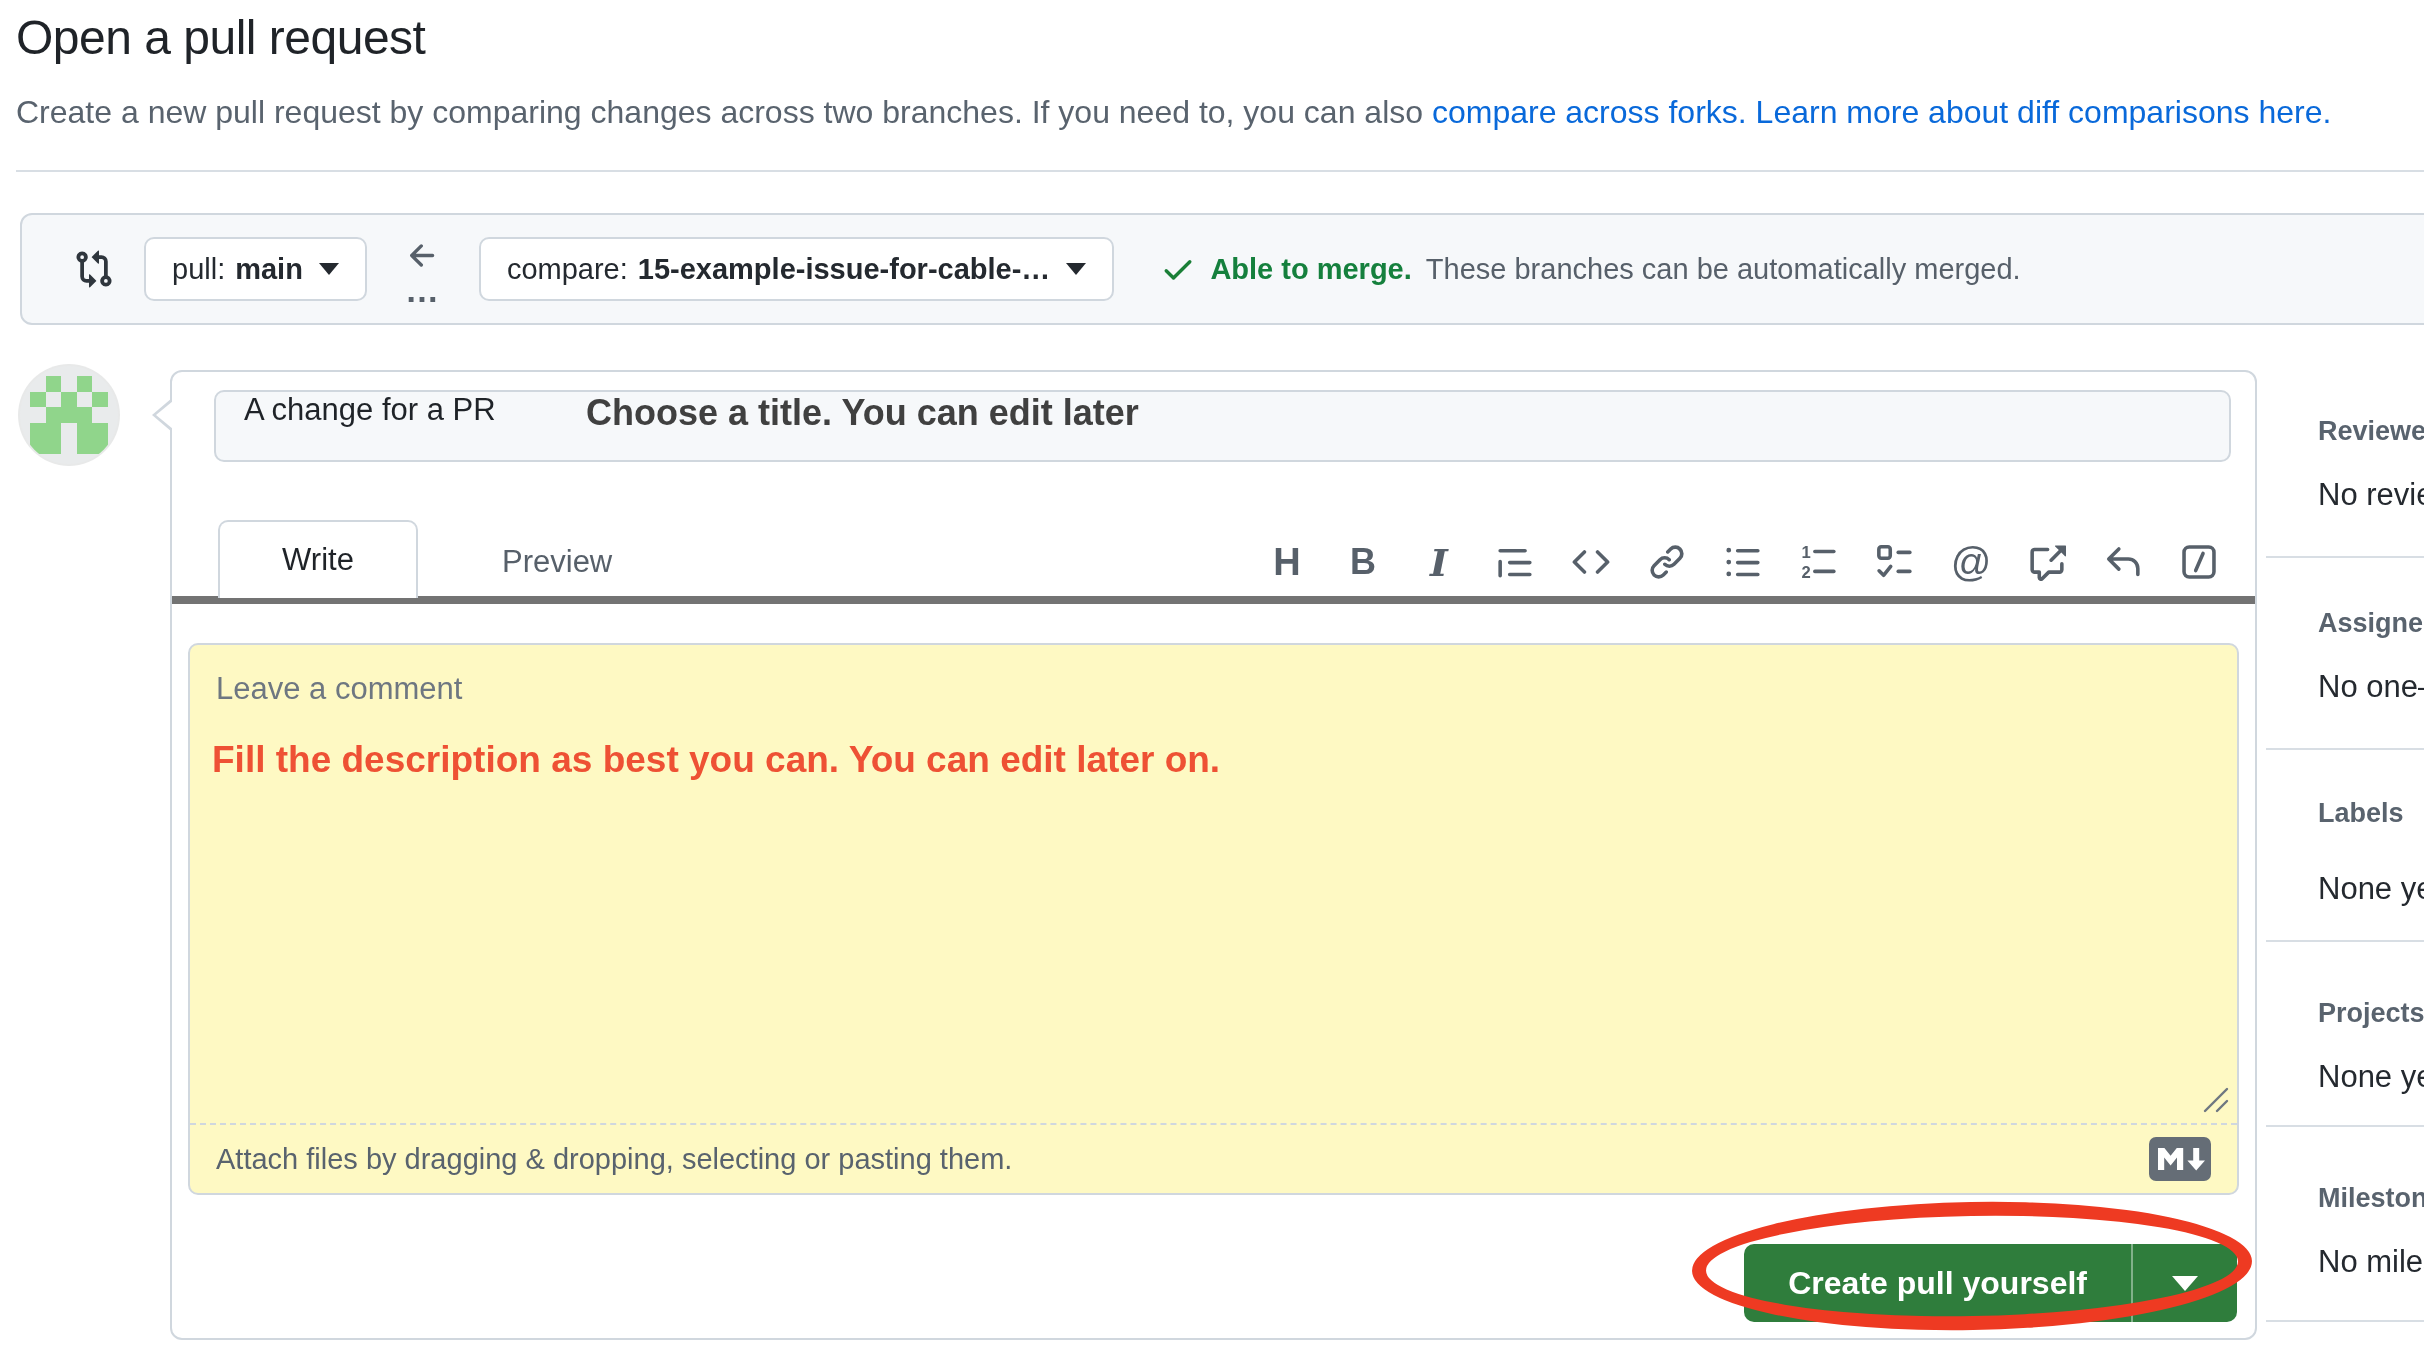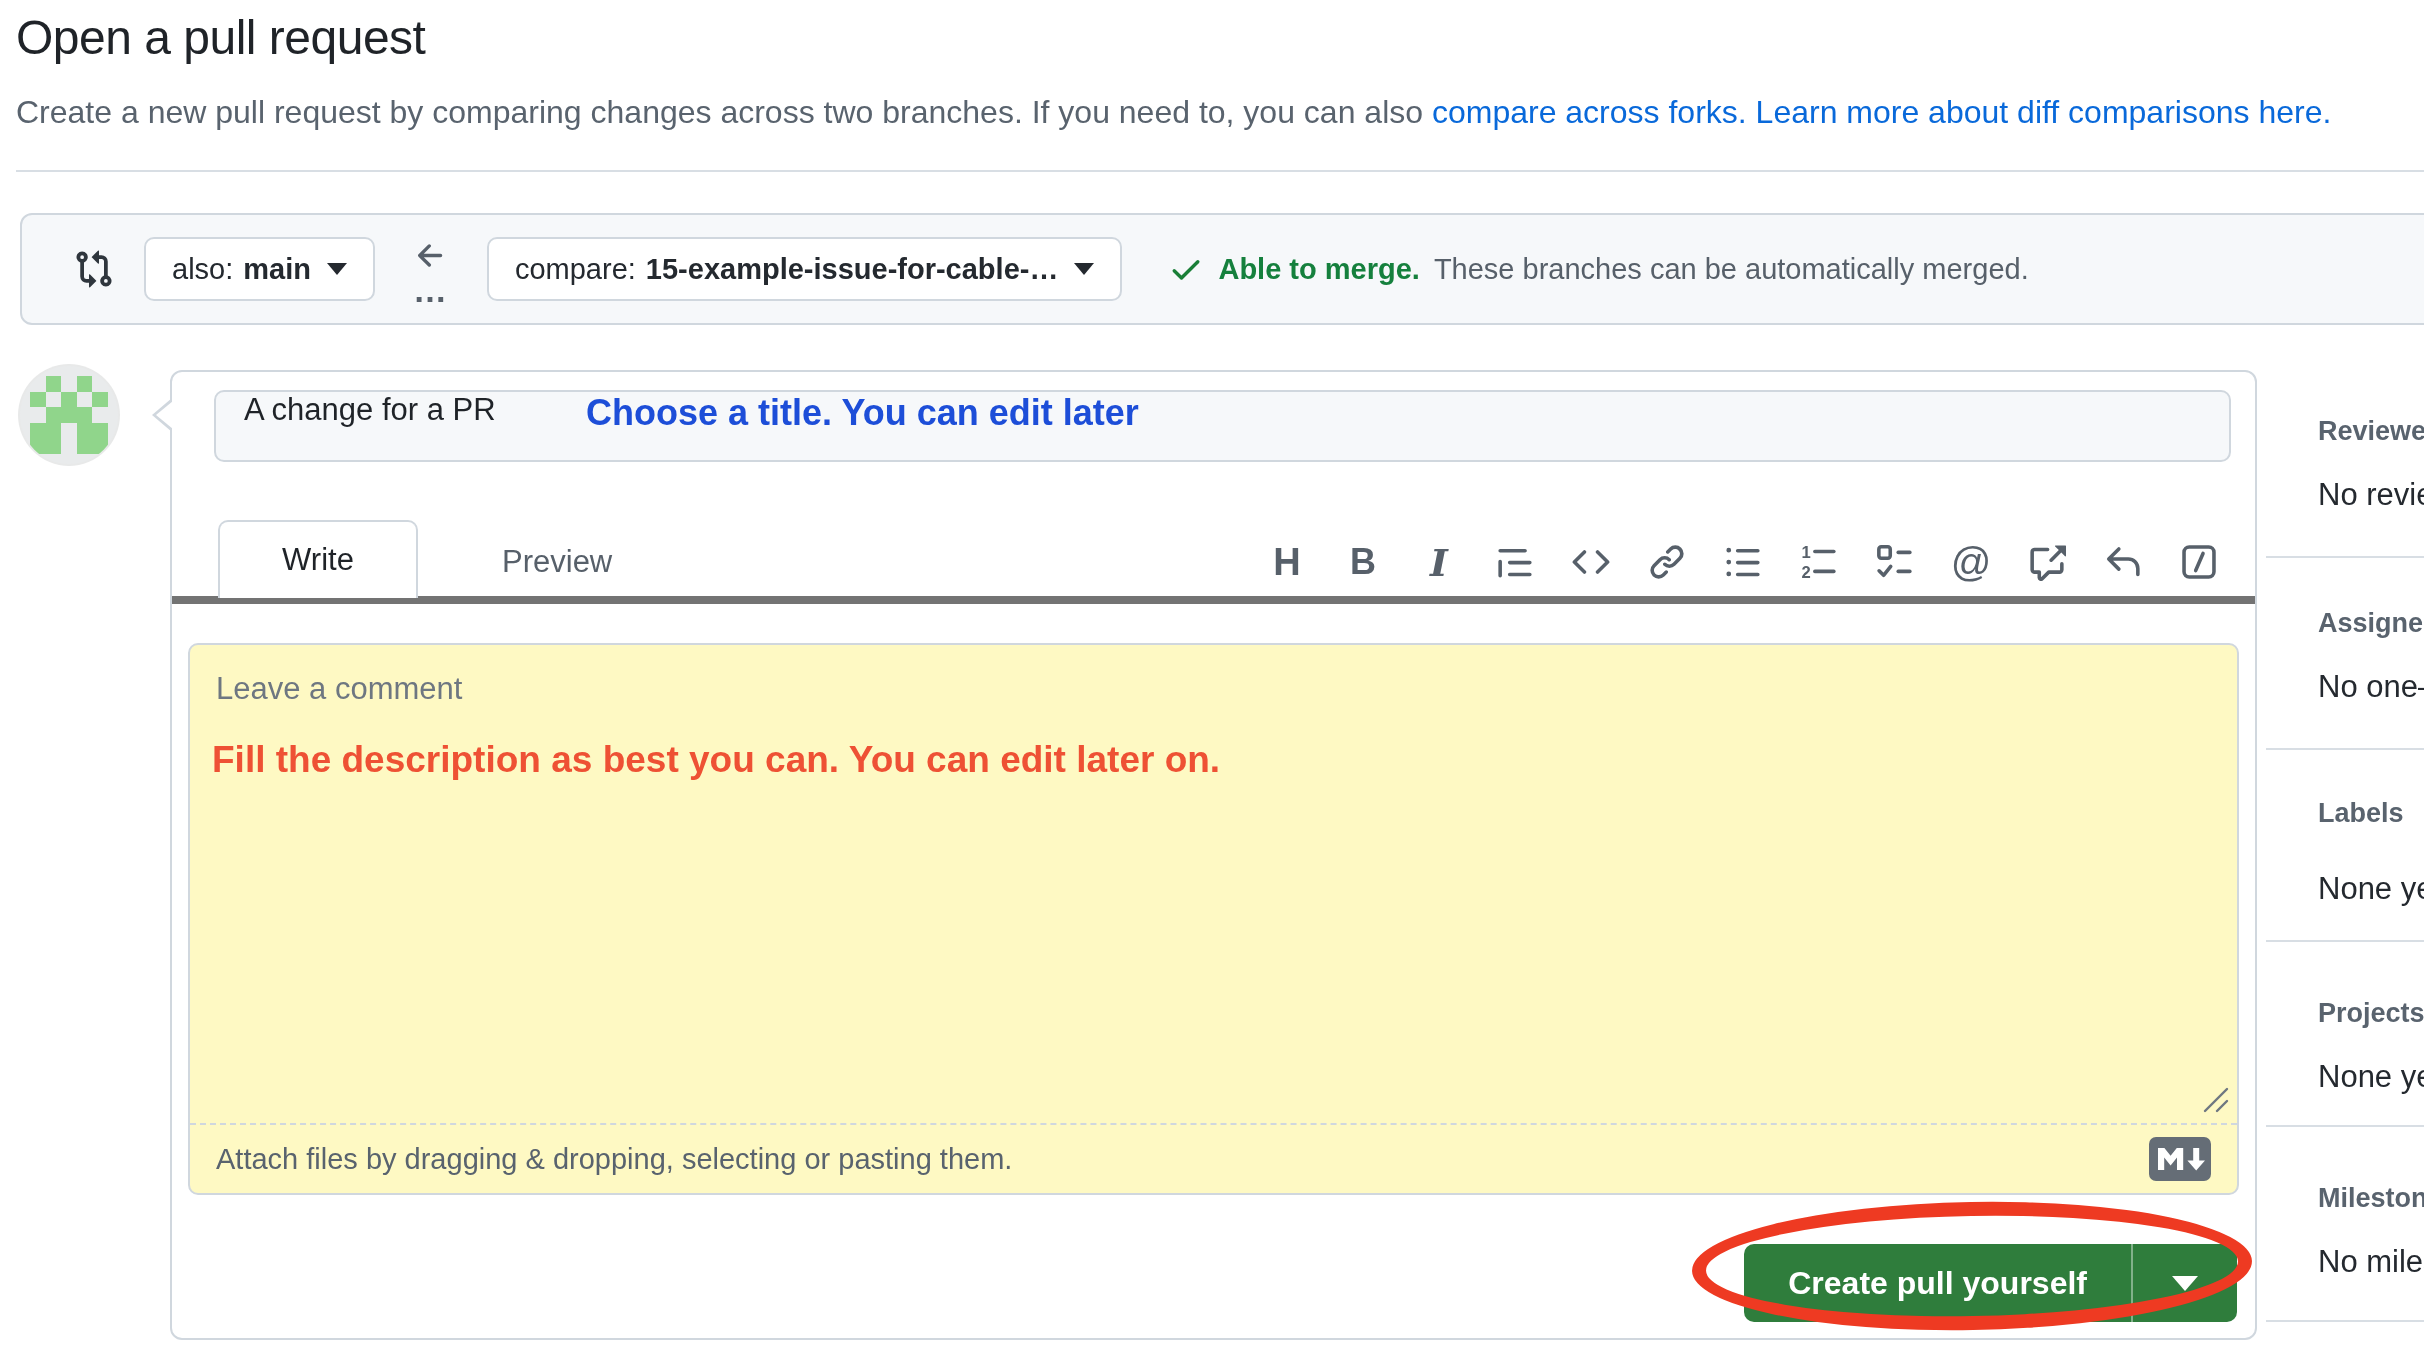--- a/index.html
+++ b/index.html
@@ -44,21 +44,21 @@
     border-top:17px solid transparent; border-bottom:17px solid transparent;
     border-right:20px solid #d0d7de; }
   .pr-form::after { content:""; position:absolute; left:-16px; top:29px; width:0; height:0;
     border-top:14px solid transparent; border-bottom:14px solid transparent;
     border-right:17px solid #fff; }
 
   .title-input { position:absolute; left:42px; right:24px; top:18px; height:72px;
     background:#f6f8fa; border:2px solid #d0d7de; border-radius:10px;
     display:flex; padding:0 28px; font-size:31px; color:#1f2328; }
   .title-annotation { position:absolute; left:370px; font-size:36px; font-weight:700;
-    color:#1d4ed8; white-space:nowrap; }
+    color:#404040; white-space:nowrap; }
 
   .tabnav { position:absolute; left:0; right:0; top:148px; height:84px;
     border-bottom:8px solid #737373;padding-left:19px; }
   .tab-write { position:absolute; left:46px; top:0; bottom:-2px; width:200px; background:#fff;
     border:2px solid #d0d7de; border-bottom:0; border-radius:10px 10px 0 0; z-index:2;
     display:flex; align-items:center; justify-content:center; font-size:31px; color:#1f2328; cursor:pointer; }
   .tab-preview { position:absolute; left:300px; top:0; height:84px; display:flex; align-items:center;
     padding:0 30px; font-size:31px; color:#57606a; cursor:pointer; }
   .md-toolbar { position:absolute; right:36px; top:0; height:84px; display:flex; align-items:center;
     gap:36px; color:#57606a; }
@@ -109,21 +109,21 @@
 </div>
 <div class="header-divider"></div>
 
 <div class="compare-bar">
   <span>
     <svg width="40" height="40" viewBox="0 0 16 16" fill="#2f363d">
         <path d="M9.573.677A.25.25 0 0 1 10 .854V2.5h1A2.5 2.5 0 0 1 13.5 5v5.628a2.251 2.251 0 1 1-1.5 0V5a1 1 0 0 0-1-1h-1v1.646a.25.25 0 0 1-.427.177L7.177 3.427a.25.25 0 0 1 0-.354ZM6.427 15.323a.25.25 0 0 1-.427-.177V13.5H5A2.5 2.5 0 0 1 2.5 11V5.372a2.25 2.25 0 1 1 1.5 0V11a1 1 0 0 0 1 1h1v-1.646a.25.25 0 0 1 .427-.177l2.396 2.396a.25.25 0 0 1 0 .354ZM2.5 3.25a.75.75 0 1 0 1.5 0 .75.75 0 0 0-1.5 0Zm9.5 9.5a.75.75 0 1 0 1.5 0 .75.75 0 0 0-1.5 0Z"></path>
       </svg>
   </span>
   <button class="branch-btn">
-    <span>also:</span>
+    <span>pull:</span>
     <b>main</b>
     <span class="caret"></span>
   </button>
   <div class="arrow-col">
     <span>
       <svg width="36" height="36" viewBox="0 0 16 16" fill="#57606a">
           <path d="M7.78 12.53a.75.75 0 0 1-1.06 0L2.47 8.28a.75.75 0 0 1 0-1.06l4.25-4.25a.751.751 0 0 1 1.042.018.751.751 0 0 1 .018 1.042L4.81 7h7.44a.75.75 0 0 1 0 1.5H4.81l2.97 2.97a.75.75 0 0 1 0 1.06Z"></path>
         </svg>
     </span>
     <span class="dots">…</span>

